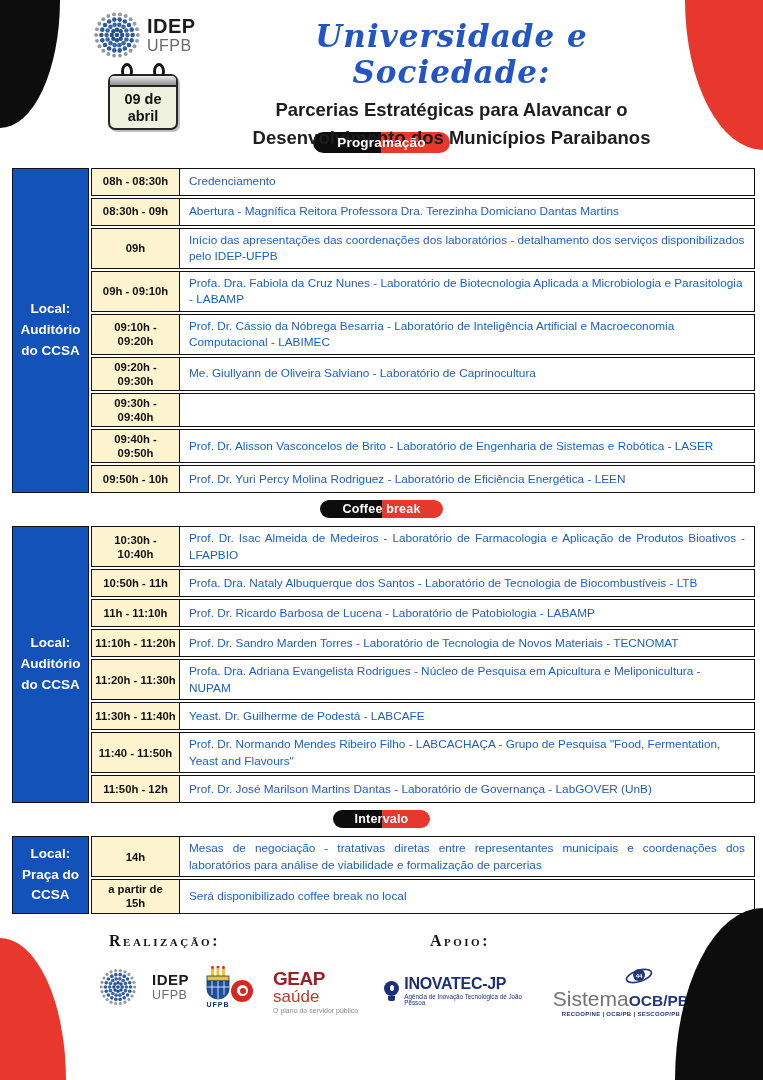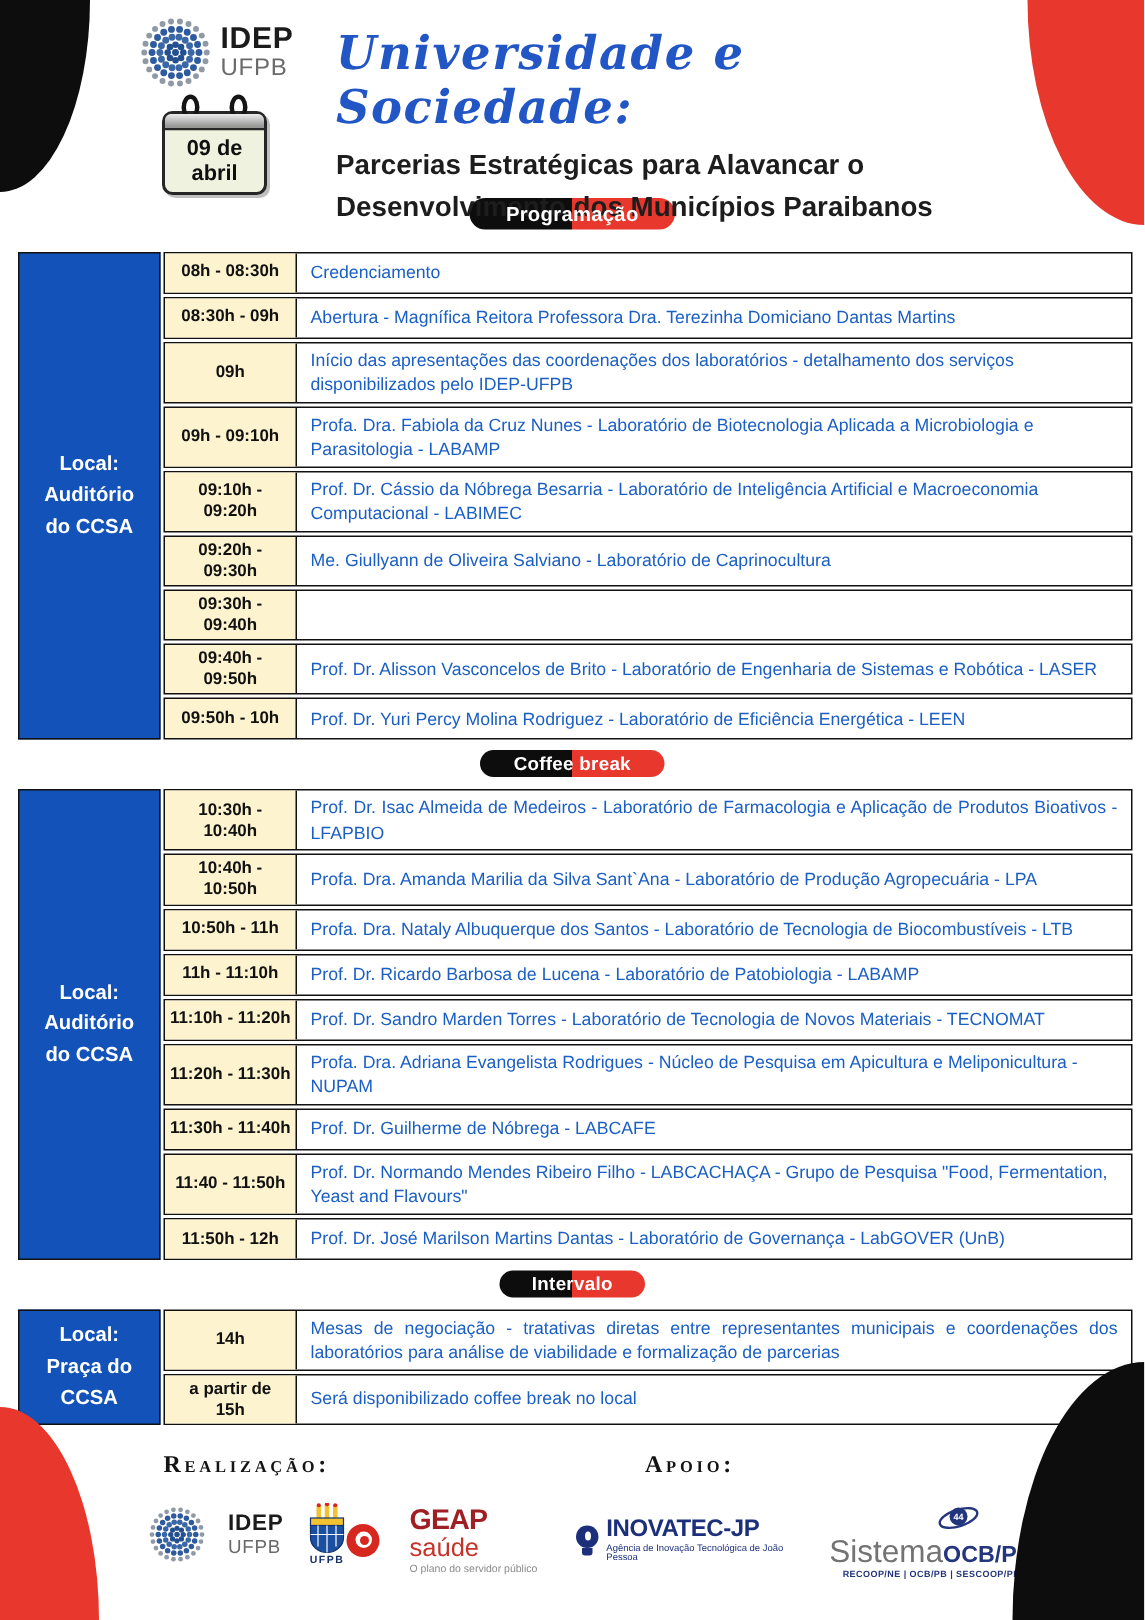--- a/index.html
+++ b/index.html
@@ -27,35 +27,35 @@
 
   .calendar { position:relative; width:70px; height:56px; background:#eef2df; border:2px solid #262626;
               border-radius:7px; margin:14px 0 0 16px; box-shadow:2px 2px 0 rgba(0,0,0,.25); }
   .cal-top { position:absolute; top:0; left:0; right:0; height:11px; background:linear-gradient(#ececec,#8f8f8f);
              border-bottom:2px solid #262626; border-radius:4px 4px 0 0; }
   .ring { position:absolute; top:-13px; width:12px; height:17px; border:3.5px solid #151515; border-radius:50%; background:transparent; }
   .ring.r1 { left:11px; } .ring.r2 { right:11px; }
   .cal-date { position:absolute; top:11px; left:0; right:0; bottom:0; display:flex; align-items:center; justify-content:center;
               font-weight:bold; font-size:14.5px; line-height:1.15; text-align:center; white-space:pre-line; color:#101010; }
 
-  .title-col { flex:1; padding-top:8px; }
+  .title-col { flex:1; text-align:center; padding-top:8px; }
   .script-title { font-family:"DejaVu Serif", serif; font-style:italic; font-weight:bold;
                   color:#2356c5; font-size:31px; letter-spacing:1px; margin-bottom:6px; }
   .subtitle { font-size:18.5px; font-weight:bold; color:#1d1d1d; line-height:1.5; white-space:pre-line; }
 
   
   .pill { display:block; width:fit-content; margin:15px auto; padding:3px 24px; border-radius:999px;
           color:#fff; font-weight:bold; font-size:13.5px; letter-spacing:.2px;
           background:linear-gradient(90deg,#0d0d0d 0 50%, #e8382d 50% 100%); }
   .pill.program { margin-top:-20px; }
   .pill.mid { margin-top:7px; margin-bottom:7px; padding:2px 22px; font-size:12.5px; }
 
   
   .sched { display:flex; margin:8px 8px 0 12px; gap:2px; }
-  .loc { width:95px; flex:none; background:#1352b8; border:1px solid #111; color:#fff; font-weight:bold;
+  .loc { width:77px; flex:none; background:#1352b8; border:1px solid #111; color:#fff; font-weight:bold;
          font-size:13.5px; line-height:1.55; display:flex; align-items:center; justify-content:center;
          text-align:center; white-space:pre-line; }
   .rows { flex:1; display:flex; flex-direction:column; gap:2px; }
   .row { display:flex; border:1px solid #111; background:#fff; min-height:28px; }
   .time { width:88px; flex:none; background:#fdf3ce; border-right:1px solid #111; display:flex; align-items:center;
           justify-content:center; text-align:center; font-weight:bold; font-size:11.3px; color:#111;
           padding:2px 3px; line-height:1.25; white-space:pre-line; }
   .desc { flex:1; display:flex; align-items:center; padding:3px 9px; color:#1b5fc4; font-weight:normal;
           font-size:11.8px; line-height:1.4; }
   .desc span { display:inline-block; width:100%; }
@@ -263,26 +263,20 @@
 Auditório
 do CCSA</div>
       <div class="rows">
         <div class="row">
           <div class="time">10:30h - 10:40h</div>
           <div class="desc just">
             <span>Prof. Dr. Isac Almeida de Medeiros - Laboratório de Farmacologia e Aplicação de Produtos Bioativos - LFAPBIO</span>
           </div>
         </div>
         <div class="row">
-          <div class="time">10:40h - 10:50h</div>
-          <div class="desc">
-            <span>Profa. Dra. Amanda Marilia da Silva Sant`Ana - Laboratório de Produção Agropecuária - LPA</span>
-          </div>
-        </div>
-        <div class="row">
           <div class="time">10:50h - 11h</div>
           <div class="desc">
             <span>Profa. Dra. Nataly Albuquerque dos Santos - Laboratório de Tecnologia de Biocombustíveis - LTB</span>
           </div>
         </div>
         <div class="row">
           <div class="time">11h - 11:10h</div>
           <div class="desc">
             <span>Prof. Dr. Ricardo Barbosa de Lucena - Laboratório de Patobiologia - LABAMP</span>
           </div>
@@ -295,21 +289,21 @@
         </div>
         <div class="row">
           <div class="time">11:20h - 11:30h</div>
           <div class="desc">
             <span>Profa. Dra. Adriana Evangelista Rodrigues - Núcleo de Pesquisa em Apicultura e Meliponicultura - NUPAM</span>
           </div>
         </div>
         <div class="row">
           <div class="time">11:30h - 11:40h</div>
           <div class="desc">
-            <span>Prof. Dr. Guilherme de Nóbrega - LABCAFE</span>
+            <span>Yeast. Dr. Guilherme de Podestá - LABCAFE</span>
           </div>
         </div>
         <div class="row">
           <div class="time">11:40 - 11:50h</div>
           <div class="desc">
             <span>Prof. Dr. Normando Mendes Ribeiro Filho - LABCACHAÇA - Grupo de Pesquisa "Food, Fermentation, Yeast and Flavours"</span>
           </div>
         </div>
         <div class="row">
           <div class="time">11:50h - 12h</div>

